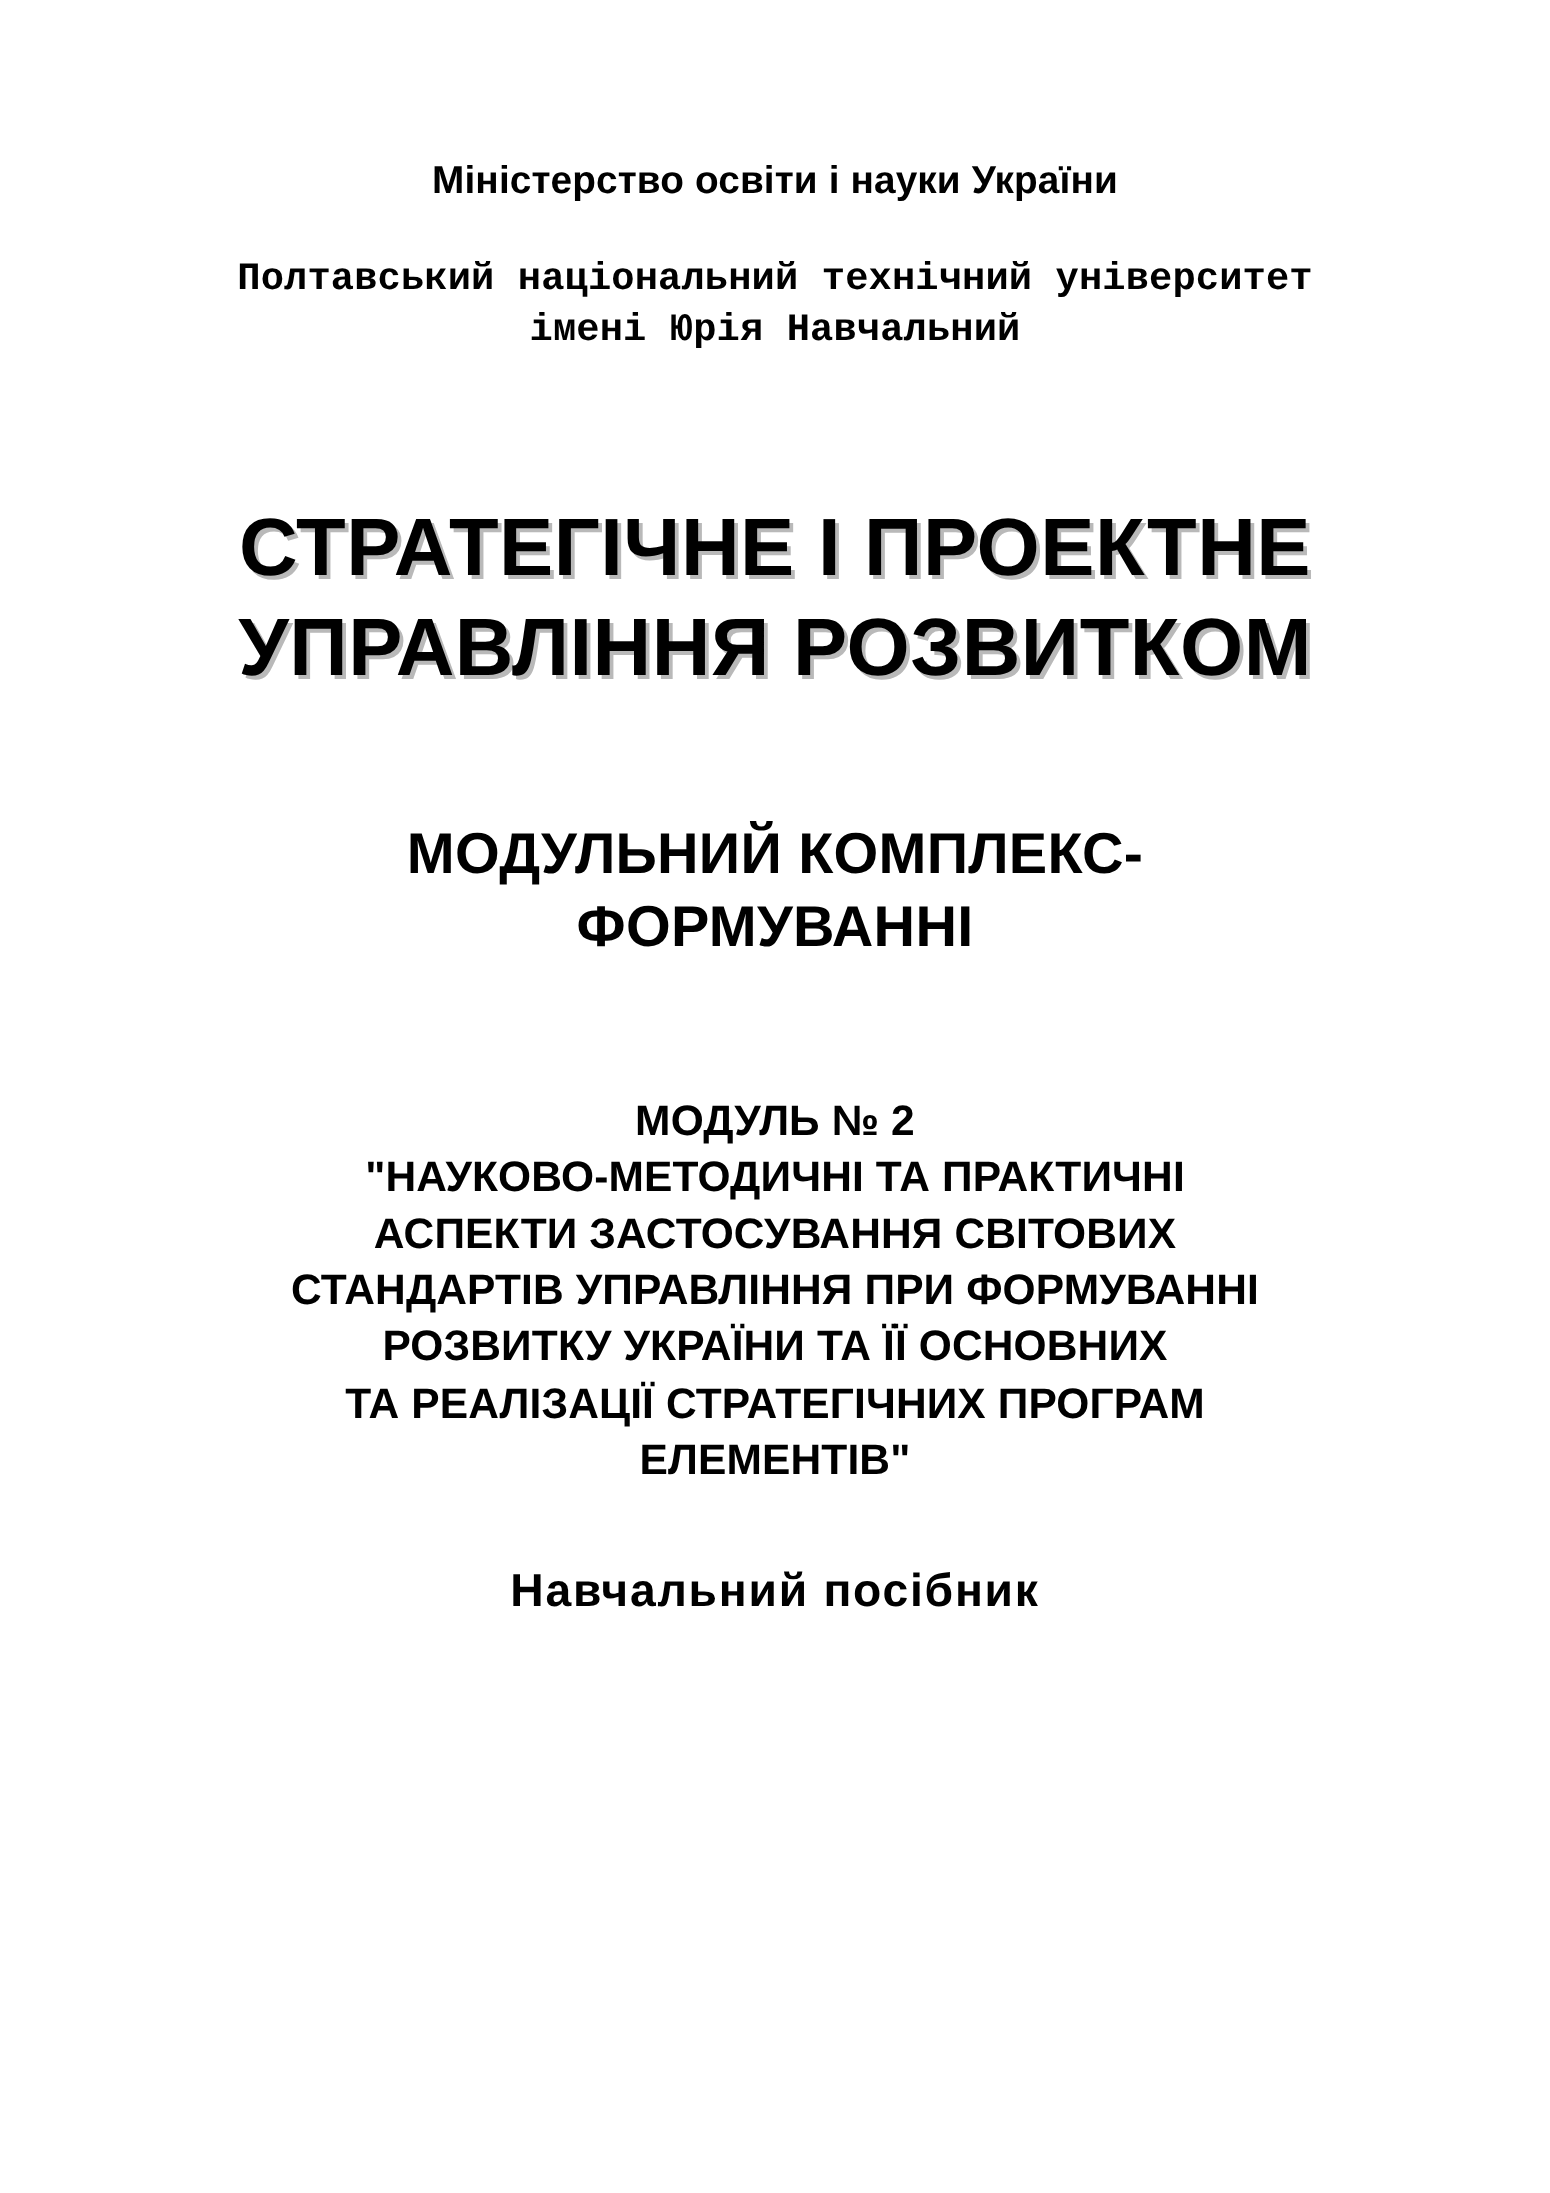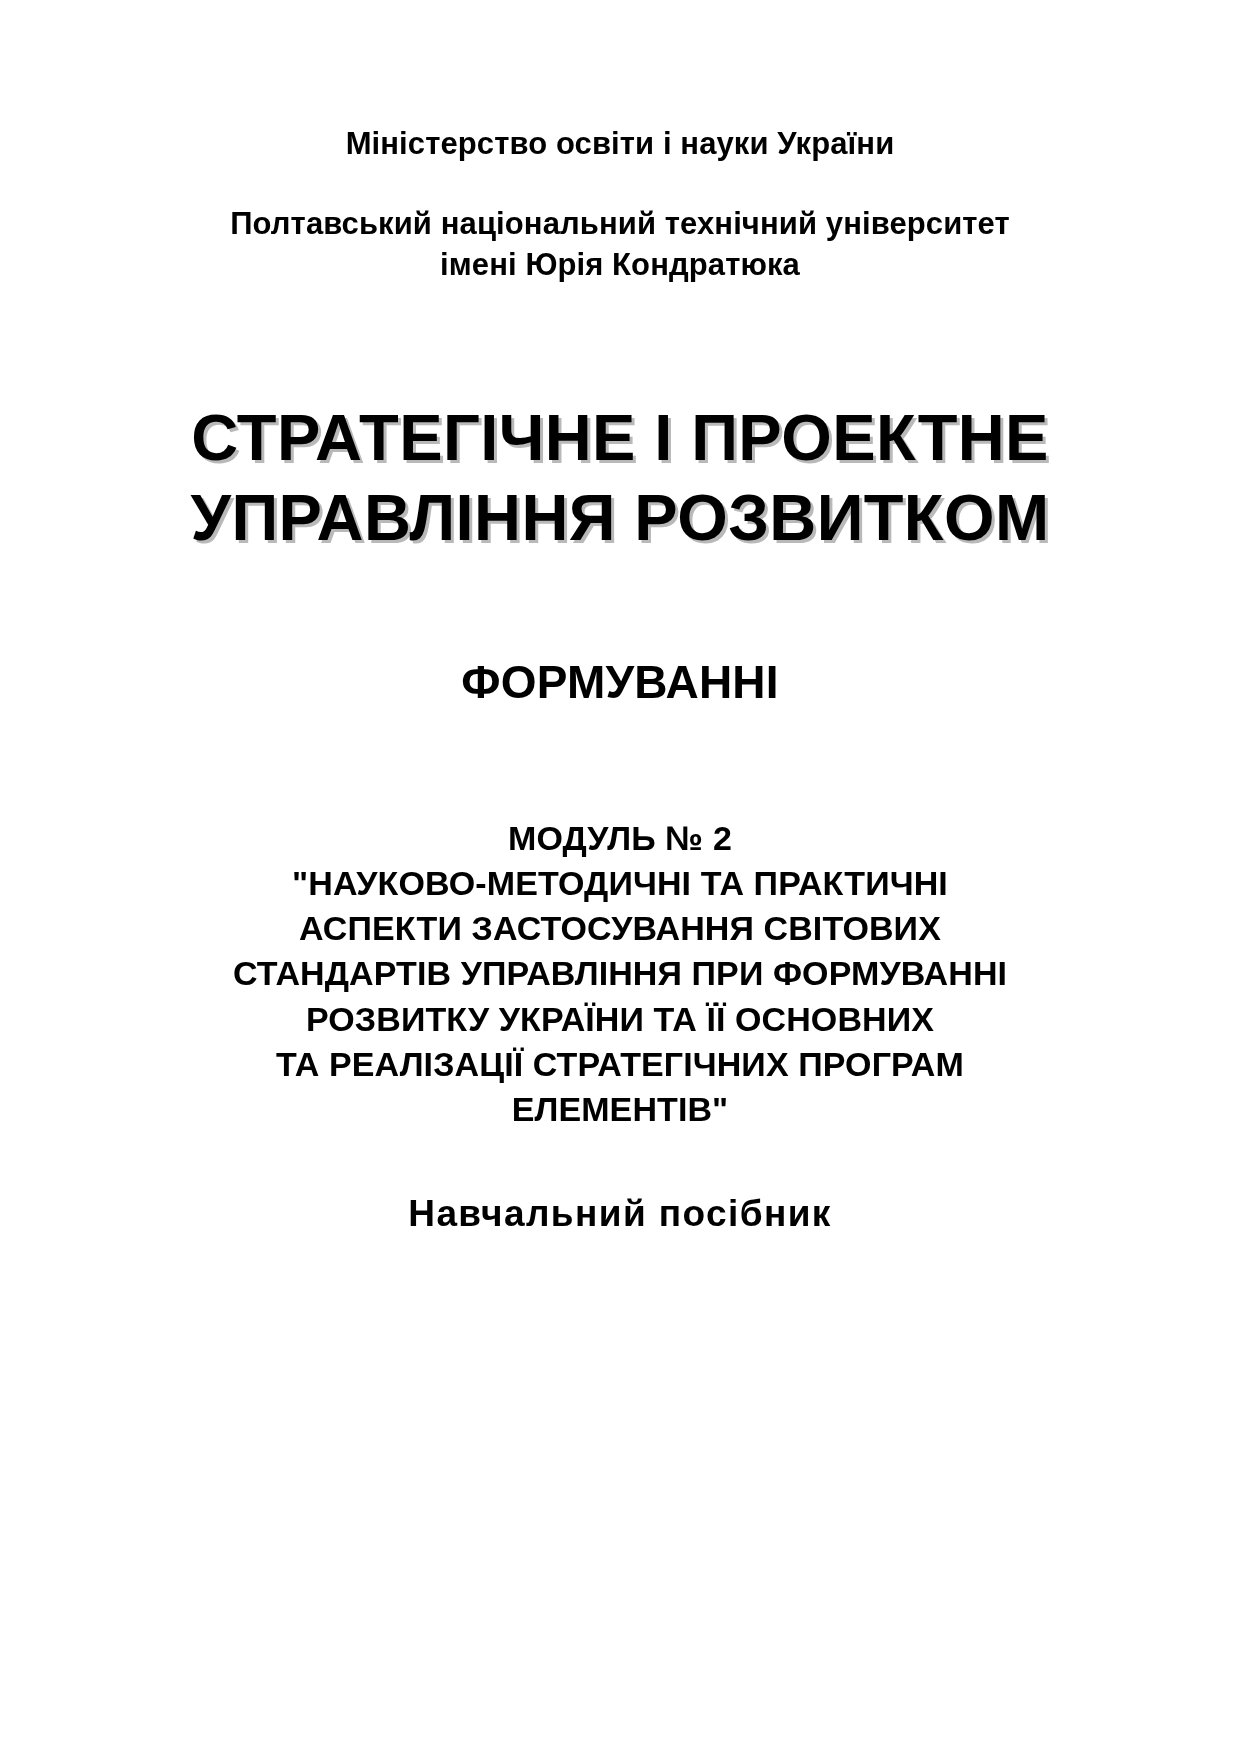--- a/index.html
+++ b/index.html
@@ -42,20 +42,21 @@
 
   .ministry-line {
     font-size: 31px;
     font-weight: bold;
     line-height: 1.18;
     letter-spacing: 0.1px;
   }
 
   .university-block {
     margin-top: 40px;
+    font-family: Liberation Mono, monospace;
   }
 
   .university-line {
     font-size: 31px;
     font-weight: bold;
     line-height: 1.35;
     letter-spacing: 0.1px;
   }
 
   
@@ -123,29 +124,30 @@
 <div class="page">
 
   <div class="content">
 
     <div class="ministry-block">
       <div class="ministry-line">Міністерство освіти і науки України</div>
     </div>
 
     <div class="university-block">
       <div class="university-line">Полтавський національний технічний університет</div>
-      <div class="university-line">імені Юрія Кондратюка</div>
+      <div class="university-line">імені Юрія Навчальний</div>
     </div>
 
     <h1 class="main-title">
       <span class="title-line">СТРАТЕГІЧНЕ І ПРОЕКТНЕ</span>
       <span class="title-line">УПРАВЛІННЯ РОЗВИТКОМ</span>
     </h1>
 
     <h2 class="complex-title">
+      <span class="ct-line">МОДУЛЬНИЙ КОМПЛЕКС-</span>
       <span class="ct-line">ФОРМУВАННІ</span>
     </h2>
 
     <div class="module-block">
       <span class="module-number">МОДУЛЬ № 2</span>
       <span class="module-name">
         <span class="mn-line">"НАУКОВО-МЕТОДИЧНІ ТА ПРАКТИЧНІ</span>
         <span class="mn-line">АСПЕКТИ ЗАСТОСУВАННЯ СВІТОВИХ</span>
         <span class="mn-line">СТАНДАРТІВ УПРАВЛІННЯ ПРИ ФОРМУВАННІ</span>
         <span class="mn-line">РОЗВИТКУ УКРАЇНИ ТА ЇЇ ОСНОВНИХ</span>

